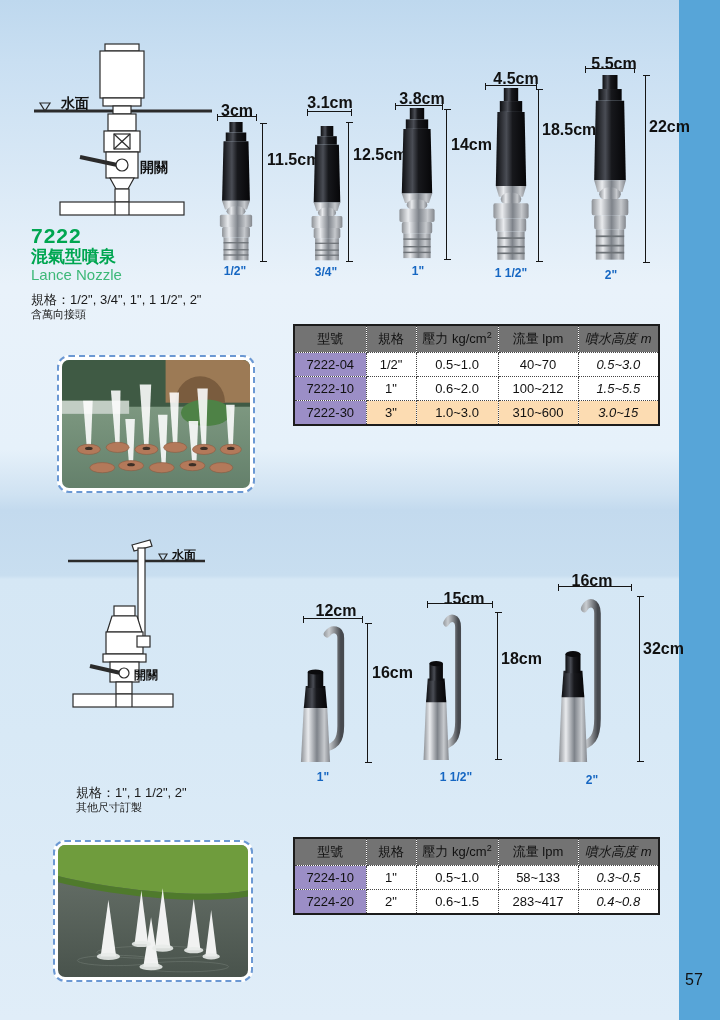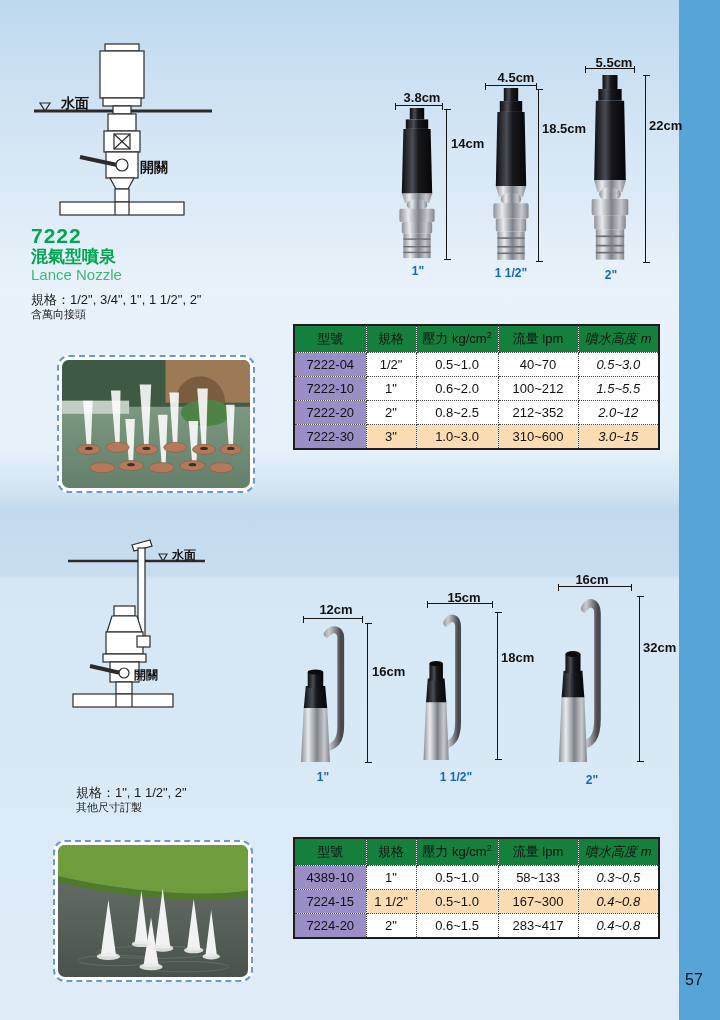--- a/index.html
+++ b/index.html
@@ -23,32 +23,32 @@
   .spec2{position:absolute;font-size:11px;color:#1a1a1a;white-space:nowrap;}
   
   .dimh{position:absolute;height:0;border-top:1px solid #151515;}
   .dimh::before,.dimh::after{content:"";position:absolute;top:-3px;width:1px;height:7px;background:#151515;}
   .dimh::before{left:0;}
   .dimh::after{right:0;}
   .dimv{position:absolute;width:0;border-left:1px solid #151515;}
   .dimv::before,.dimv::after{content:"";position:absolute;left:-3px;width:7px;height:1px;background:#151515;}
   .dimv::before{top:0;}
   .dimv::after{bottom:0;}
-  .dlab{position:absolute;font-size:13px;font-weight:600;color:#111;white-space:nowrap;}
+  .dlab{position:absolute;font-size:16px;font-weight:600;color:#111;white-space:nowrap;}
   .slab{position:absolute;font-size:12px;font-weight:700;color:#1566c2;text-align:center;white-space:nowrap;}
   .fig{position:absolute;}
   
   .photo{position:absolute;border:2px dashed #6b98d3;border-radius:12px;background:#fff;padding:3px;box-sizing:border-box;}
   .photo svg{width:100%;height:100%;border-radius:7px;}
   
   .spec-table{position:absolute;border-collapse:collapse;table-layout:fixed;font-size:13px;color:#111;
     background:#fff;border:2px solid #1c1c1c;}
   .spec-table th,.spec-table td{border-right:1px dotted #444;border-bottom:1px dotted #444;
     text-align:center;padding:0;height:23px;line-height:23px;white-space:nowrap;overflow:hidden;}
-  .spec-table th{height:26px;line-height:26px;background:#15803d;font-weight:400;}
+  .spec-table th{height:26px;line-height:26px;background:#737373;font-weight:400;}
   .spec-table th:last-child,.spec-table td:last-child{border-right:none;font-style:italic;}
   .spec-table td.mc{background:#9b8ec6;}
   .spec-table tr.peach td:not(.mc){background:#fcdcb2;}
   .spec-table tr.white td:not(.mc){background:#ffffff;}
   .spec-table sup{font-size:9px;line-height:0;}
 </style>
 </head>
 <body>
 
 <div id="page">
@@ -114,21 +114,61 @@
   </svg>
 
   <div class="abs" style="left:31px;top:225px">
     <div class="pcode">7222</div>
     <div class="pcn">混氣型噴泉</div>
     <div class="pen">Lance Nozzle</div>
   </div>
   <div class="spec1" style="left:31px;top:291px">規格：1/2", 3/4", 1", 1 1/2", 2"</div>
   <div class="spec2" style="left:31px;top:307px">含萬向接頭</div>
 
-
+  <div class="fig" style="left:205px;top:98px;width:90px;height:182px">
+    <div class="dlab" style="left:8px;top:4px;width:48px;text-align:center">3cm</div>
+    <div class="dimh" style="left:12px;top:18px;width:40px"></div>
+    <svg class="abs" style="left:9px;top:24px" width="44" height="140" viewBox="0 0 60 160" preserveAspectRatio="none">
+      <rect x="21" y="0" width="18" height="12" fill="url(#gBody)"></rect>
+        <rect x="16" y="12" width="28" height="10" fill="url(#gBody)"></rect>
+      <path d="M13 22 L47 22 L49 90 L11 90 Z" fill="url(#gBody)"></path>
+        <path d="M11 90 L49 90 L45 100 L15 100 Z" fill="url(#gChrome)"></path>
+      <ellipse cx="30" cy="102" rx="13" ry="6" fill="url(#gChrome)"></ellipse>
+        <rect x="8" y="106" width="44" height="14" rx="2" fill="url(#gChrome)"></rect>
+      <rect x="11" y="120" width="38" height="12" rx="2" fill="url(#gChrome)"></rect>
+        <rect x="13" y="132" width="34" height="26" fill="url(#gChrome)"></rect>
+      <line x1="13" y1="138" x2="47" y2="138" stroke="#6d7277" stroke-width="1.5"></line>
+        <line x1="13" y1="146" x2="47" y2="146" stroke="#6d7277" stroke-width="1.5"></line>
+        <line x1="13" y1="152" x2="47" y2="152" stroke="#6d7277" stroke-width="1.5"></line>
+    </svg>
+    <div class="dimv" style="left:57px;top:25px;height:139px"></div>
+    <div class="dlab" style="left:62px;top:53px">11.5cm</div>
+    <div class="slab" style="left:0;top:166px;width:60px">1/2"</div>
+  </div>
+
+  <div class="fig" style="left:296px;top:84px;width:95px;height:195px">
+    <div class="dlab" style="left:10px;top:10px;width:48px;text-align:center">3.1cm</div>
+    <div class="dimh" style="left:11px;top:27px;width:45px"></div>
+    <svg class="abs" style="left:10px;top:42px" width="42" height="136" viewBox="0 0 60 160" preserveAspectRatio="none">
+      <rect x="21" y="0" width="18" height="12" fill="url(#gBody)"></rect>
+        <rect x="16" y="12" width="28" height="10" fill="url(#gBody)"></rect>
+      <path d="M13 22 L47 22 L49 90 L11 90 Z" fill="url(#gBody)"></path>
+        <path d="M11 90 L49 90 L45 100 L15 100 Z" fill="url(#gChrome)"></path>
+      <ellipse cx="30" cy="102" rx="13" ry="6" fill="url(#gChrome)"></ellipse>
+        <rect x="8" y="106" width="44" height="14" rx="2" fill="url(#gChrome)"></rect>
+      <rect x="11" y="120" width="38" height="12" rx="2" fill="url(#gChrome)"></rect>
+        <rect x="13" y="132" width="34" height="26" fill="url(#gChrome)"></rect>
+      <line x1="13" y1="138" x2="47" y2="138" stroke="#6d7277" stroke-width="1.5"></line>
+        <line x1="13" y1="146" x2="47" y2="146" stroke="#6d7277" stroke-width="1.5"></line>
+        <line x1="13" y1="152" x2="47" y2="152" stroke="#6d7277" stroke-width="1.5"></line>
+    </svg>
+    <div class="dimv" style="left:52px;top:38px;height:140px"></div>
+    <div class="dlab" style="left:57px;top:62px">12.5cm</div>
+    <div class="slab" style="left:0;top:181px;width:60px">3/4"</div>
+  </div>
 
   <div class="fig" style="left:390px;top:78px;width:95px;height:200px">
     <div class="dlab" style="left:6px;top:12px;width:52px;text-align:center">3.8cm</div>
     <div class="dimh" style="left:5px;top:27px;width:48px"></div>
     <svg class="abs" style="left:3px;top:30px" width="48" height="152" viewBox="0 0 60 160" preserveAspectRatio="none">
       <rect x="21" y="0" width="18" height="12" fill="url(#gBody)"></rect>
         <rect x="16" y="12" width="28" height="10" fill="url(#gBody)"></rect>
       <path d="M13 22 L47 22 L49 90 L11 90 Z" fill="url(#gBody)"></path>
         <path d="M11 90 L49 90 L45 100 L15 100 Z" fill="url(#gChrome)"></path>
       <ellipse cx="30" cy="102" rx="13" ry="6" fill="url(#gChrome)"></ellipse>
@@ -254,27 +294,20 @@
           <td>40~70</td>
           <td>0.5~3.0</td>
         </tr>
       <tr class="white">
           <td class="mc">7222-10</td>
           <td>1"</td>
           <td>0.6~2.0</td>
           <td>100~212</td>
           <td>1.5~5.5</td>
         </tr>
-      <tr class="white">
-          <td class="mc">7222-20</td>
-          <td>2"</td>
-          <td>0.8~2.5</td>
-          <td>212~352</td>
-          <td>2.0~12</td>
-        </tr>
       <tr class="peach">
           <td class="mc">7222-30</td>
           <td>3"</td>
           <td>1.0~3.0</td>
           <td>310~600</td>
           <td>3.0~15</td>
         </tr>
     </tbody>
   </table>
 
@@ -390,32 +423,25 @@
       <tr>
         <th>型號</th>
         <th>規格</th>
         <th><span>壓力 kg/cm</span><sup>2</sup></th>
         <th>流量 lpm</th>
         <th>噴水高度 m</th>
       </tr>
     </thead>
     <tbody>
       <tr class="white">
-          <td class="mc">4389-10</td>
+          <td class="mc">7224-10</td>
           <td>1"</td>
           <td>0.5~1.0</td>
           <td>58~133</td>
           <td>0.3~0.5</td>
-        </tr>
-      <tr class="peach">
-          <td class="mc">7224-15</td>
-          <td>1 1/2"</td>
-          <td>0.5~1.0</td>
-          <td>167~300</td>
-          <td>0.4~0.8</td>
         </tr>
       <tr class="white">
           <td class="mc">7224-20</td>
           <td>2"</td>
           <td>0.6~1.5</td>
           <td>283~417</td>
           <td>0.4~0.8</td>
         </tr>
     </tbody>
   </table>

